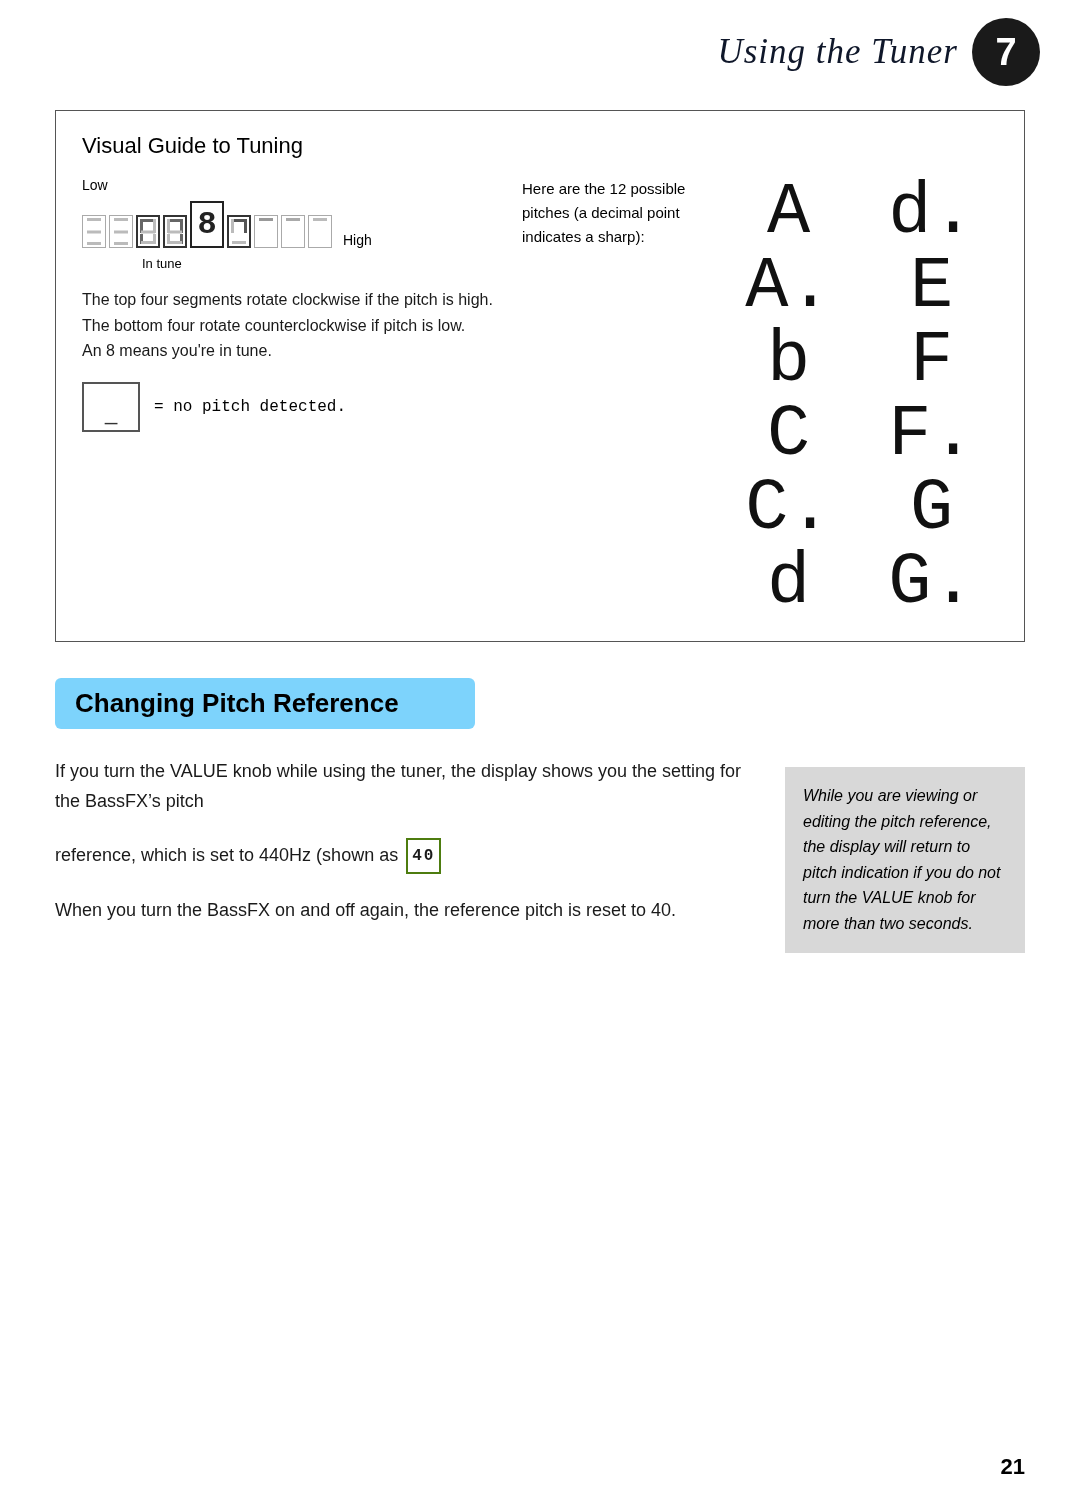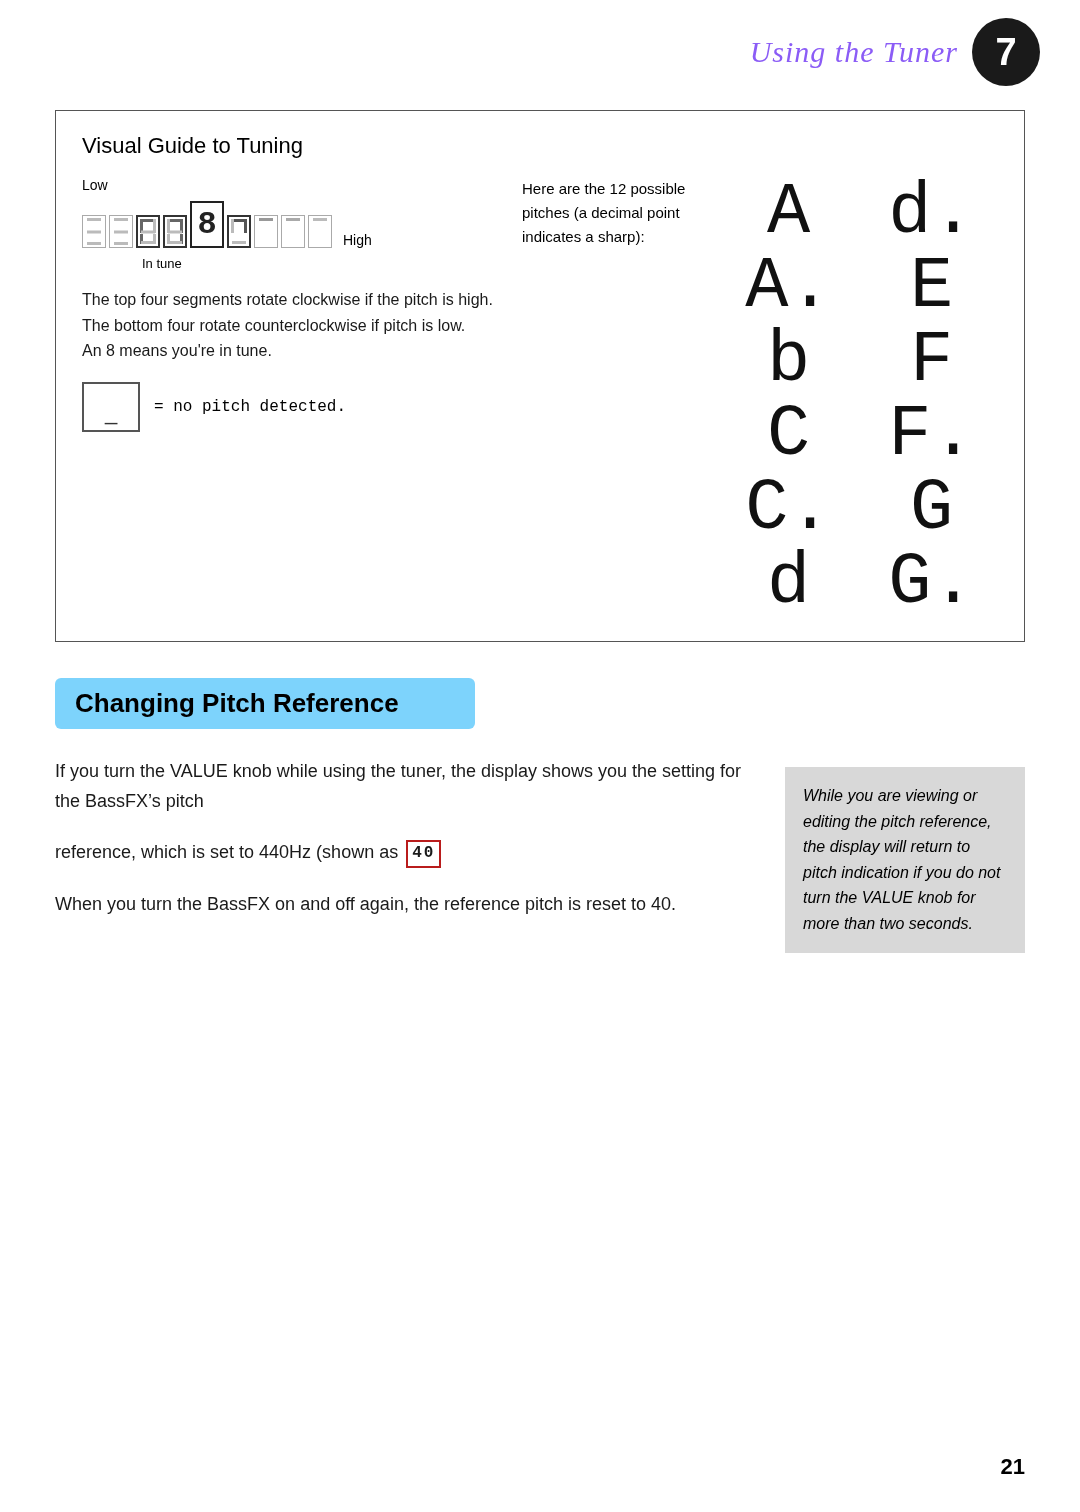--- a/index.html
+++ b/index.html
@@ -15,23 +15,23 @@
     
     .header {
       position: absolute;
       top: 18px;
       right: 40px;
       display: flex;
       align-items: center;
       gap: 0;
     }
     .header-title {
-      font-size: 30px;
+      font-size: 35px;
       font-style: italic;
-      color: #8b5cf6;
+      color: #0f172a;
       letter-spacing: 1px;
     }
     .header-number {
       width: 68px;
       height: 68px;
       background: #1a1a1a;
       border-radius: 50%;
       display: flex;
       align-items: center;
       justify-content: center;
@@ -157,25 +157,25 @@
       font-family: Arial, sans-serif;
       font-style: italic;
       line-height: 1.6;
       margin-top: 10px;
     }
 
     
     .inline-display {
       display: inline-flex;
       align-items: center;
-      border: 2px solid #b91c1c;
+      border: 2px solid #4d7c0f;
       padding: 1px 4px;
       vertical-align: middle;
       margin: 0 3px;
-      height: 28px;
+      height: 36px;
     }
     .inline-display span {
       font-size: 16px;
       font-family: 'Courier New', monospace;
       font-weight: bold;
       letter-spacing: 2px;
     }
 
     
     .page-number {

